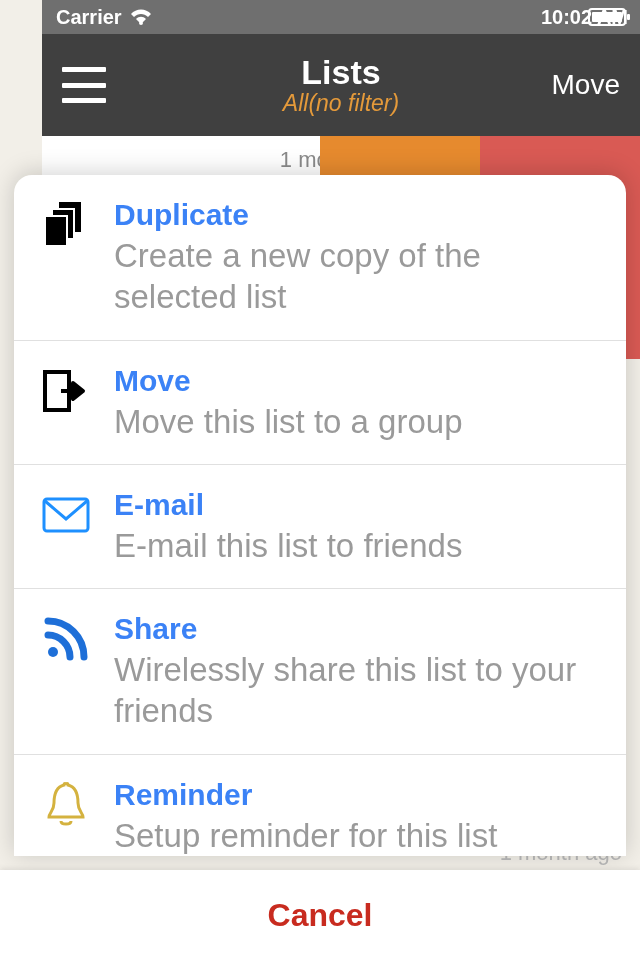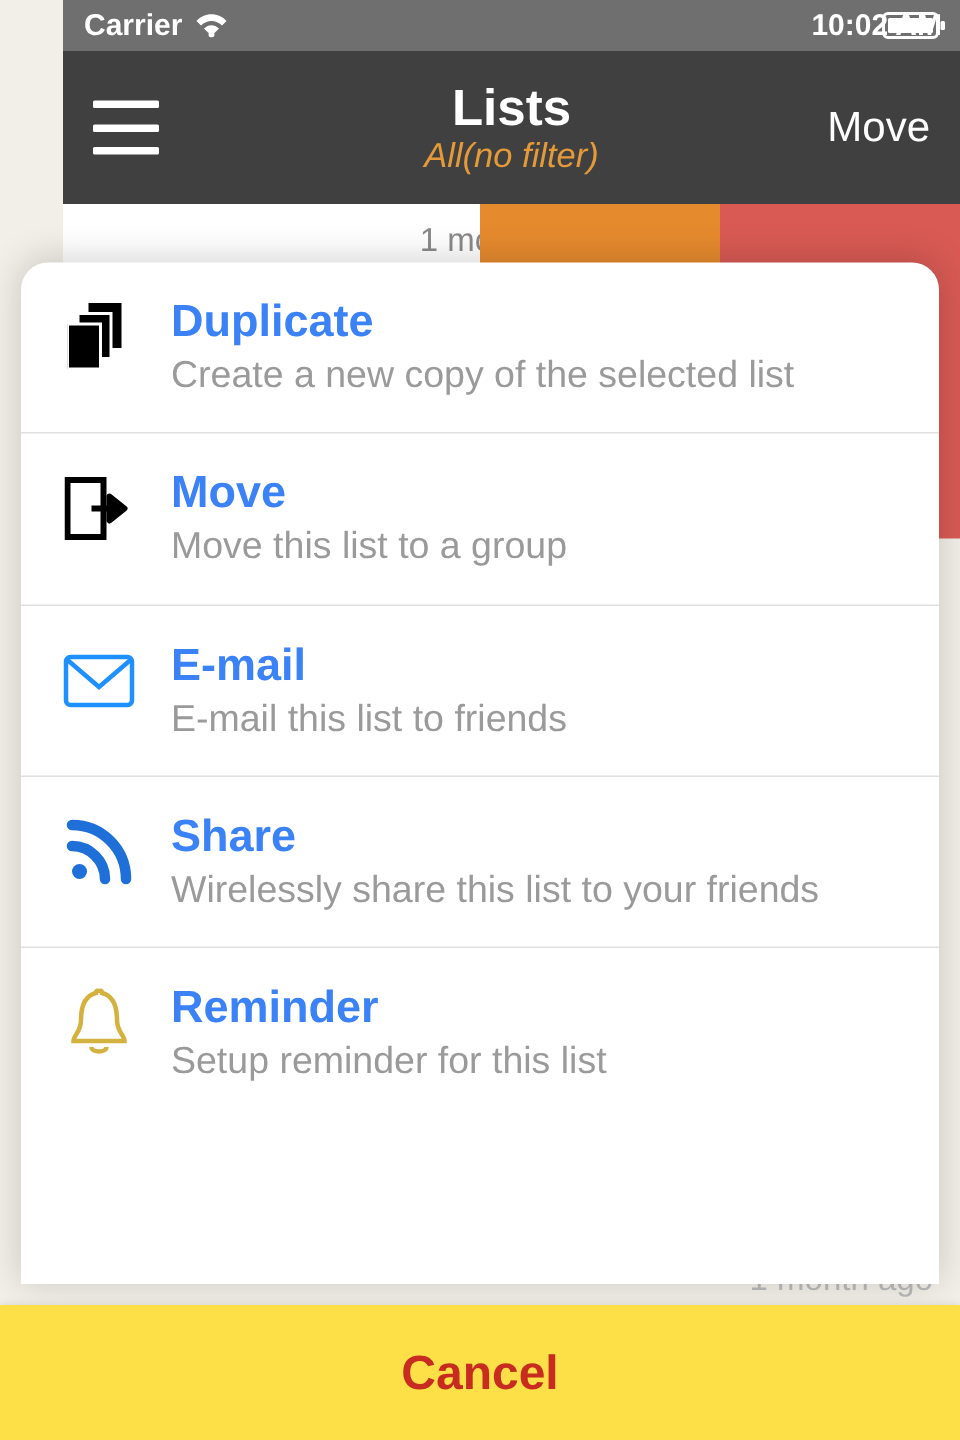--- a/index.html
+++ b/index.html
@@ -28,24 +28,24 @@
 .bg-red-strip { position:absolute; right:0; top:0; height:100%; width:160px; background:#d95a54; }
 .bg-row2 { position:absolute; left:0; right:0; top:184px; height:200px; }
 .bg-row2 .red-side { position:absolute; right:0; top:0; width:36px; height:175px; background:#d95a54; }
 .bg-month2 { position:absolute; right:18px; bottom:94px; color:#b9b9b9; font-size:22px; }
 .sheet { position:absolute; left:14px; right:14px; top:175px; bottom:104px; background:#fff; border-radius:18px 18px 0 0; box-shadow:0 -2px 24px rgba(0,0,0,0.18); overflow:hidden; }
 .action-item { display:flex; align-items:flex-start; padding:22px 22px 22px 28px; border-bottom:1px solid #e0e0e0; gap:24px; }
 .action-item:last-child { border-bottom:none; }
 .action-icon { width:48px; height:48px; flex:0 0 48px; display:flex; align-items:center; justify-content:center; margin-top:4px; }
 .action-text { flex:1; }
 .action-title { font-size:30px; font-weight:700; color:#3b82f6; line-height:1.2; margin-bottom:2px; }
-.action-sub { font-size:25px; color:#9a9a9a; line-height:1.25; }
+.action-sub { font-size:33px; color:#9a9a9a; line-height:1.25; }
 
 
-.cancel-bar { position:absolute; left:0; right:0; bottom:0; height:90px; background:#fde047; display:flex; align-items:center; justify-content:center; box-shadow:0 -1px 6px rgba(0,0,0,0.10); }
+.cancel-bar { position:absolute; left:0; right:0; bottom:0; height:90px; background:#ffffff; display:flex; align-items:center; justify-content:center; box-shadow:0 -1px 6px rgba(0,0,0,0.10); }
 .cancel-text { font-size:32px; font-weight:700; color:#c82b1f; }
 
 
 .battery { width:38px; height:18px; border:2px solid #fff; border-radius:4px; position:relative; }
 .battery:after { content:""; position:absolute; right:-6px; top:4px; width:3px; height:6px; background:#fff; border-radius:1px; }
 .battery .fill { position:absolute; left:2px; top:2px; bottom:2px; right:2px; background:#fff; border-radius:1px; }
 
 svg { display:block; }
 </style>
 </head>

